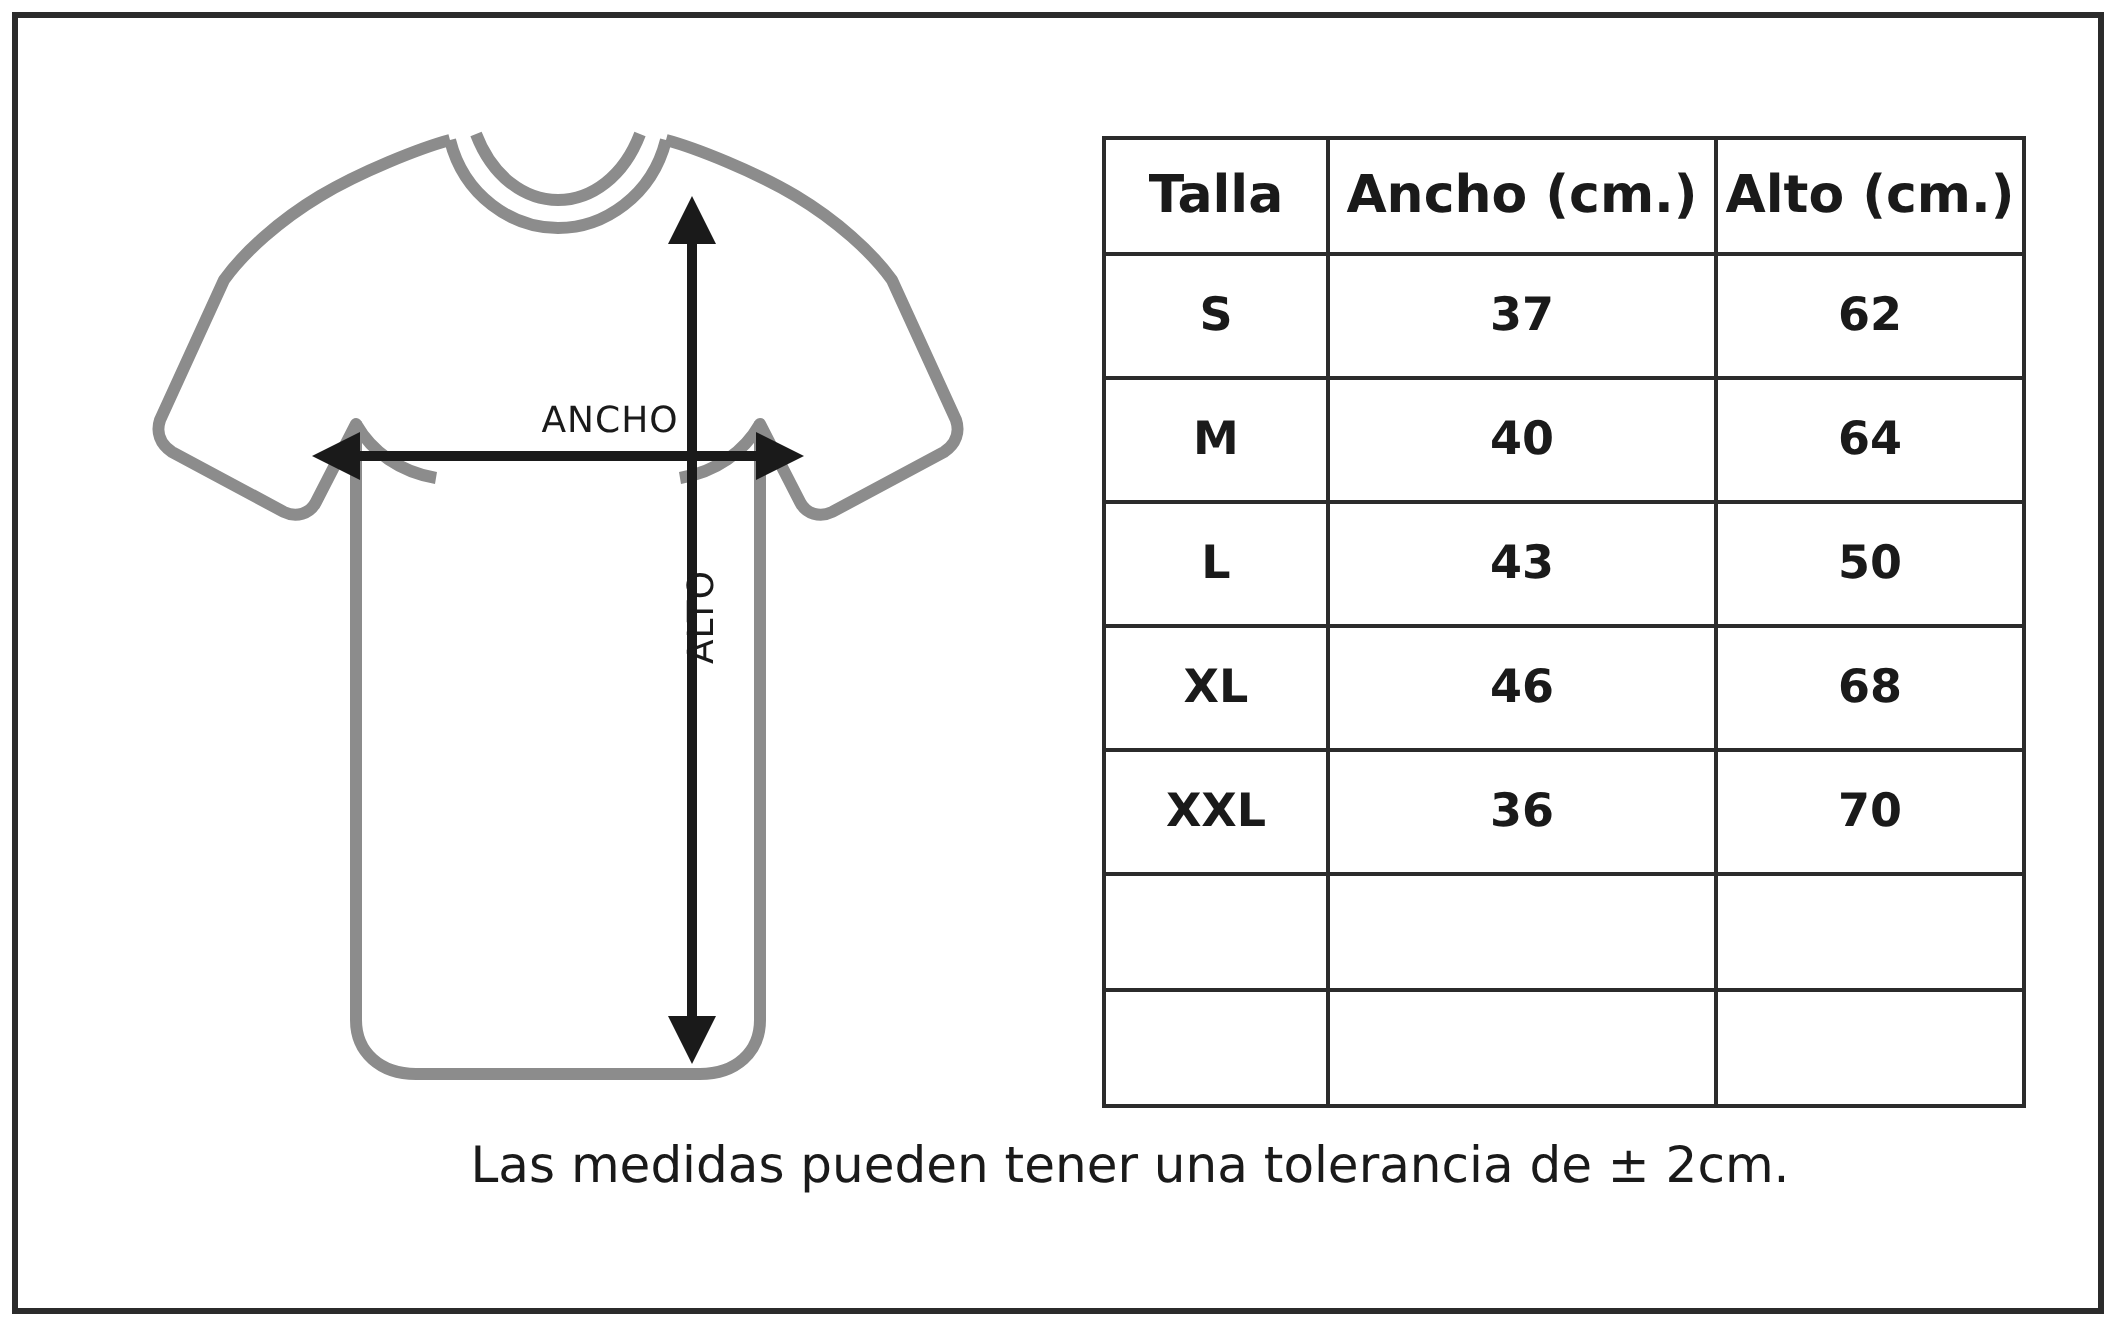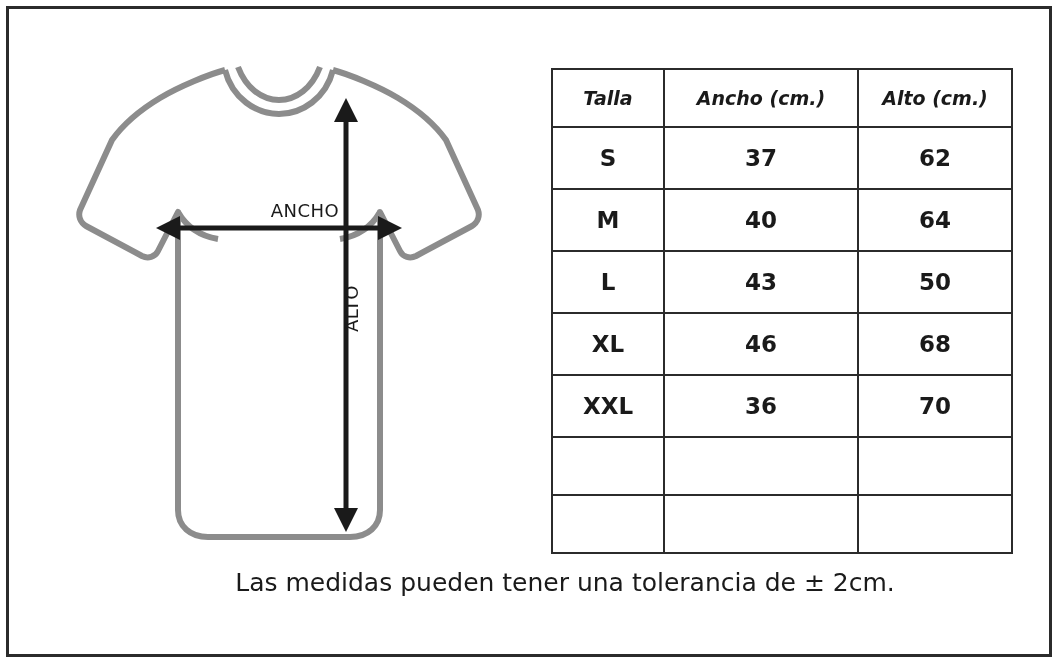--- a/index.html
+++ b/index.html
@@ -77,22 +77,21 @@
   #size-table td {
     border: 2px solid #2b2b2b;
     text-align: center;
     vertical-align: middle;
     font-weight: bold;
     color: #1a1a1a;
     font-family: "DejaVu Sans", sans-serif;
   }
   #size-table th {
     height: 54px;
-    font-size: 19px;
-    font-style: italic;
+    font-size: 26px;
   }
   #size-table td {
     height: 58px;
     font-size: 23px;
   }
   #size-table .col-talla { width: 108px; }
   #size-table .col-ancho { width: 190px; }
   #size-table .col-alto  { width: 150px; }
   #size-table tr.empty-row td { height: 54px; }
 

